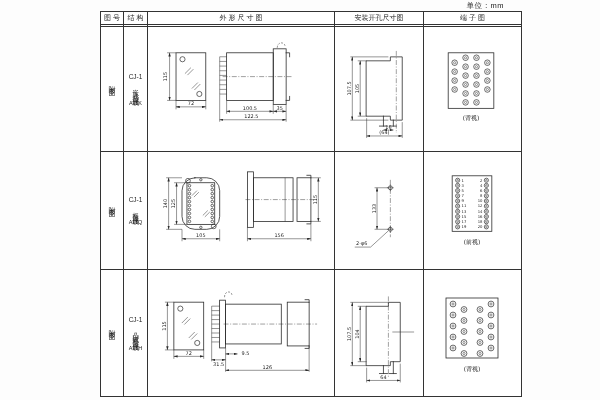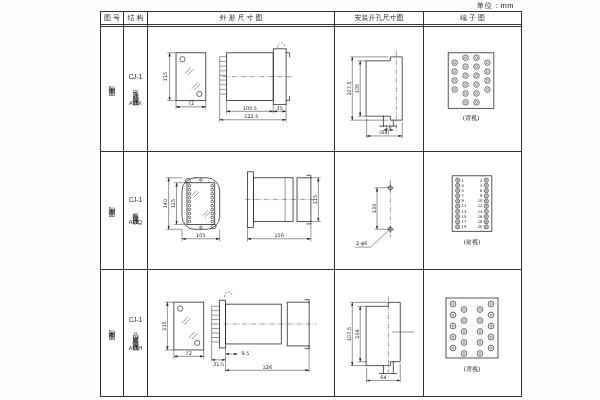--- a/index.html
+++ b/index.html
@@ -1,18 +1,18 @@
 <!DOCTYPE html>
 <html><head>
 <meta charset="utf-8">
 <style>
   html,body{margin:0;padding:0;background:#fff;}
   .sheet{position:relative;width:600px;height:400px;background:#fdfdfd;
          font-family:"Liberation Sans","DejaVu Sans",sans-serif;color:#222;overflow:hidden;}
-  .unit{position:absolute;left:94px;top:1px;width:420px;text-align:right;
+  .unit{position:absolute;left:84px;top:1px;width:420px;text-align:right;
         font-size:7.5px;letter-spacing:.5px;}
   .tbl{position:absolute;left:100px;top:11px;display:grid;background:#fff;
        grid-template-columns:23px 24px 187px 89px 97px;
        grid-template-rows:15px 125px 118px 126px;
        border:1px solid #333;}
   .cell{overflow:hidden;border-right:1px solid #333;border-bottom:1px solid #333;}
   .lastcol{border-right:none;}
   .lastrow{border-bottom:none;}
   .hc{display:flex;align-items:center;justify-content:center;font-size:7px;
       border-bottom:3px double #333;white-space:nowrap;}

